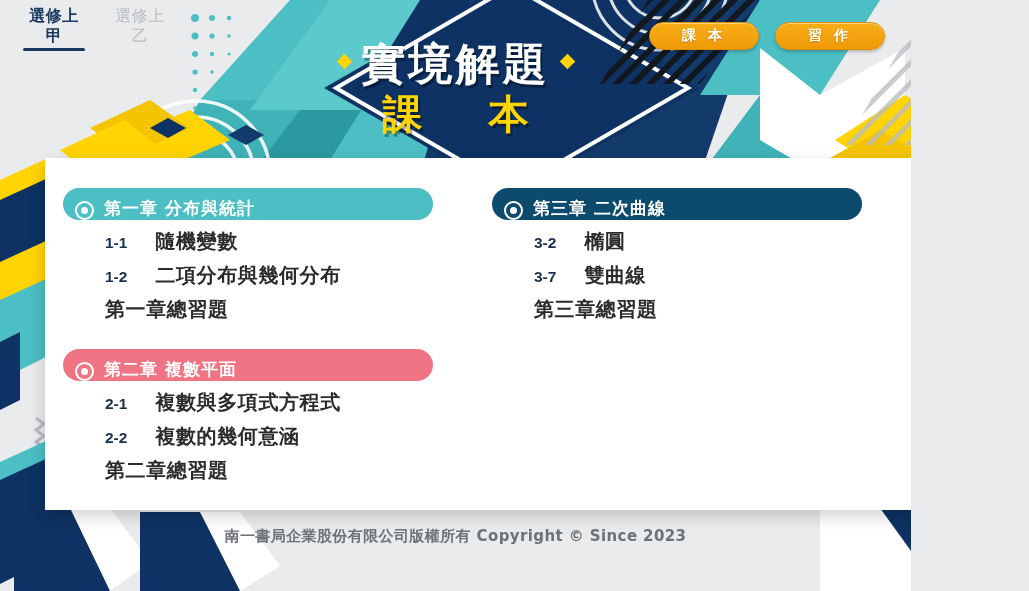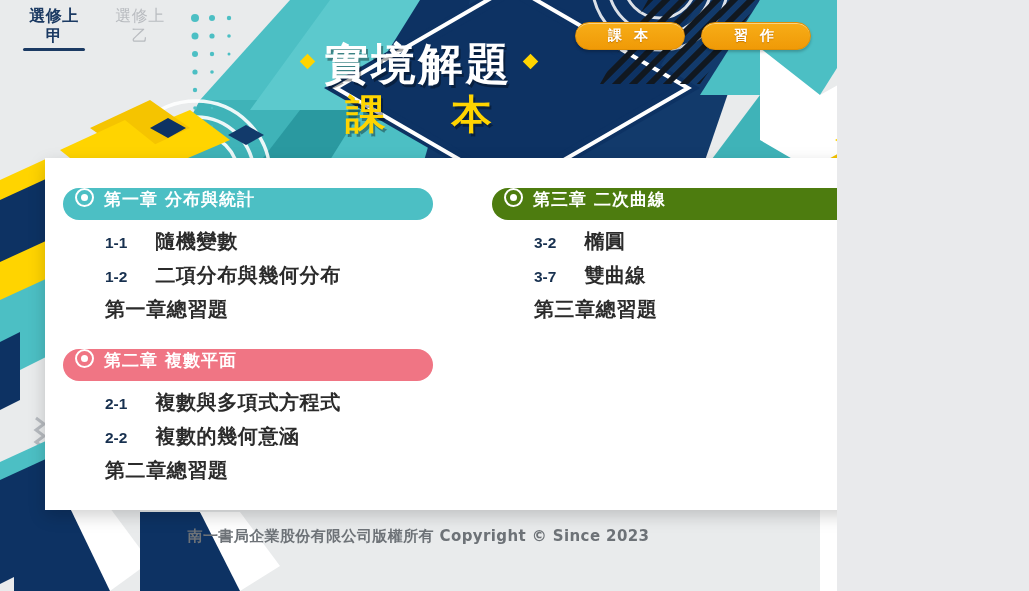--- a/index.html
+++ b/index.html
@@ -4,21 +4,21 @@
 <style>
   * { box-sizing: border-box; margin: 0; padding: 0; }
   html, body {
     width: 1029px; height: 591px;
     font-family: "Liberation Sans", "DejaVu Sans", sans-serif;
     overflow: hidden;
     background: #e9eaec;
   }
   #app {
     position: relative;
-    width: 837px; height: 591px;
+    width: 911px; height: 591px;
     background: #e9ebec;
     overflow: hidden;
   }
 
   
   .bg { position: absolute; inset: 0; overflow: hidden; }
   .bg svg { position: absolute; top: 0; left: 0; }
 
   
   .tabs {
@@ -109,21 +109,21 @@
   .cols {
     display: flex;
     padding: 0 18px;
   }
   .col { width: 50%; }
 
   .chapter { margin-bottom: 26px; }
   .chapter-head {
     height: 32px;
     border-radius: 16px;
-    display: flex; align-items: flex-start;
+    display: flex; align-items: flex-end;
     padding-left: 12px;
     cursor: pointer;
     width: 370px;
   }
   .chapter-head .target-icon {
     width: 19px; height: 19px;
     border-radius: 50%;
     border: 2.5px solid #ffffff;
     display: flex; align-items: center; justify-content: center;
     margin-right: 10px;
@@ -433,21 +433,21 @@
               <span class="label">第二章總習題</span>
             </div>
           </div>
         </div>
 
       </div>
 
       <div class="col">
 
         <div class="chapter">
-          <div class="chapter-head" style="background:#4d7c0f;">
+          <div class="chapter-head" style="background:#0c4a6e;">
             <span class="target-icon">
                 <i></i>
               </span>
             <span class="ch-title">第三章 二次曲線</span>
           </div>
           <div class="sections">
             <div class="section">
               <span class="num">3-2</span>
               <span class="label">橢圓</span>
             </div>

